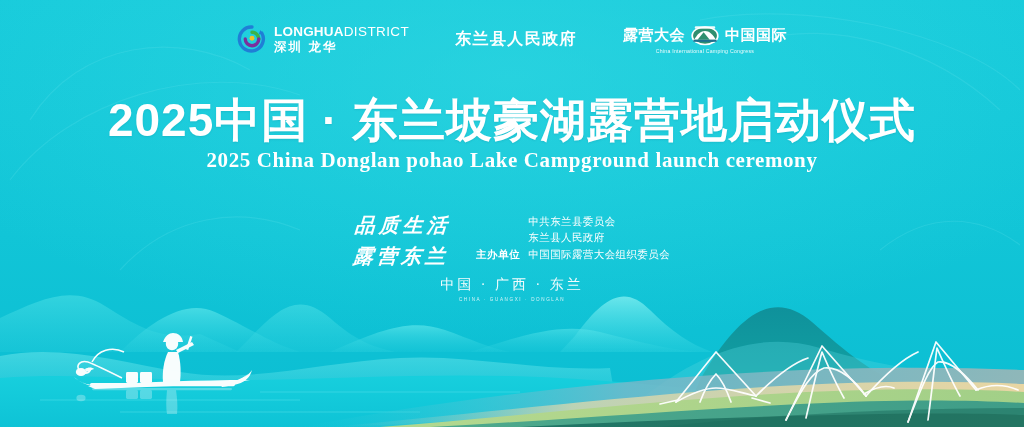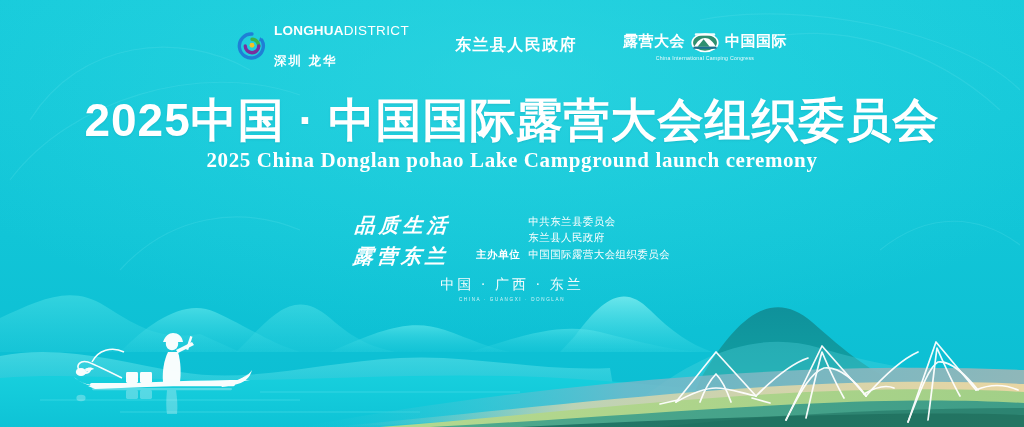--- a/index.html
+++ b/index.html
@@ -26,21 +26,21 @@
     display:flex; justify-content:center; align-items:center; gap:46px;
     z-index:20;
   }
   .logo-block { display:flex; align-items:center; }
 
   
   .lh-mark { width:30px; height:30px; margin-right:7px; }
   .lh-text { display:flex; flex-direction:column; justify-content:center; line-height:1; }
   .lh-en { font-size:13.5px; font-weight:700; color:#ffffff; letter-spacing:.2px; white-space:nowrap; }
   .lh-en .thin { font-weight:400; letter-spacing:.4px;margin-top:32px; }
-  .lh-cn { font-size:12.5px; font-weight:700; color:#ffffff; letter-spacing:2px; margin-top:17px; }
+  .lh-cn { font-size:12.5px; font-weight:700; color:#ffffff; letter-spacing:2px; margin-top:3px; }
 
   
   .gov-cn { font-size:16px; font-weight:700; color:#ffffff; letter-spacing:1.4px; white-space:nowrap; }
 
   
   .cc-wrap { display:flex; flex-direction:column; align-items:center; }
   .cc-top { display:flex; align-items:center; gap:2px; }
   .cc-cn { font-size:15px; font-weight:700; color:#ffffff; letter-spacing:.5px; white-space:nowrap; }
   .cc-badge { width:30px; height:22px; margin:0 3px; }
   .cc-en { font-size:5.2px; color:#ffffff; letter-spacing:.25px; margin-top:2px; white-space:nowrap; opacity:.92; }
@@ -308,21 +308,21 @@
             <rect x="5" y="23" width="34" height="3" fill="#1d6f8f"></rect>
             <rect x="7" y="3" width="30" height="4" rx="1.6" fill="#ffffff" opacity=".9"></rect>
           </svg>
           <span class="cc-cn">中国国际</span>
         </div>
         <div class="cc-en">China International Camping Congress</div>
       </div>
     </div>
   </div>
 
-  <div id="title-main">2025中国 · 中国国际露营大会组织委员会</div>
+  <div id="title-main">2025中国 · 东兰坡豪湖露营地启动仪式</div>
   <div id="title-sub">2025 China Donglan pohao Lake Campground launch ceremony</div>
 
   <div id="mid-row">
     <div id="slogan">
       <div>品质生活</div>
       <div>露营东兰</div>
     </div>
 
     <div id="organizers">
       <div id="org-label">主办单位</div>

